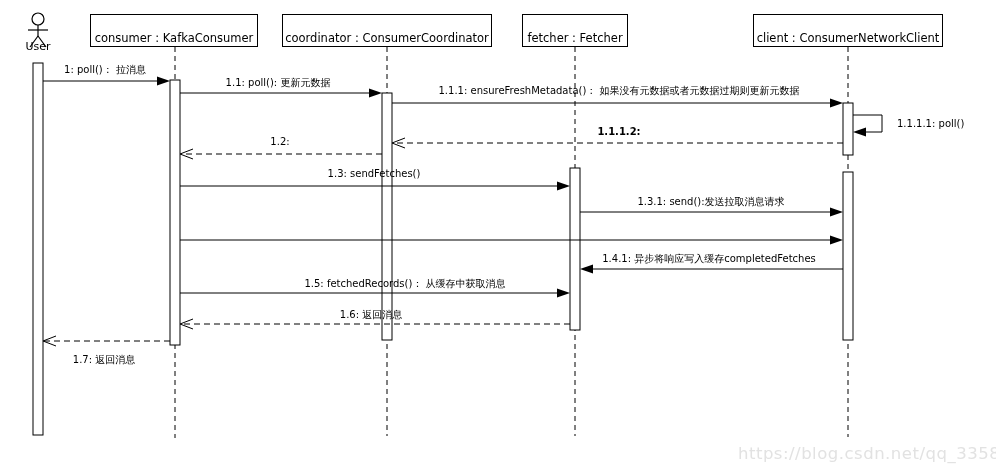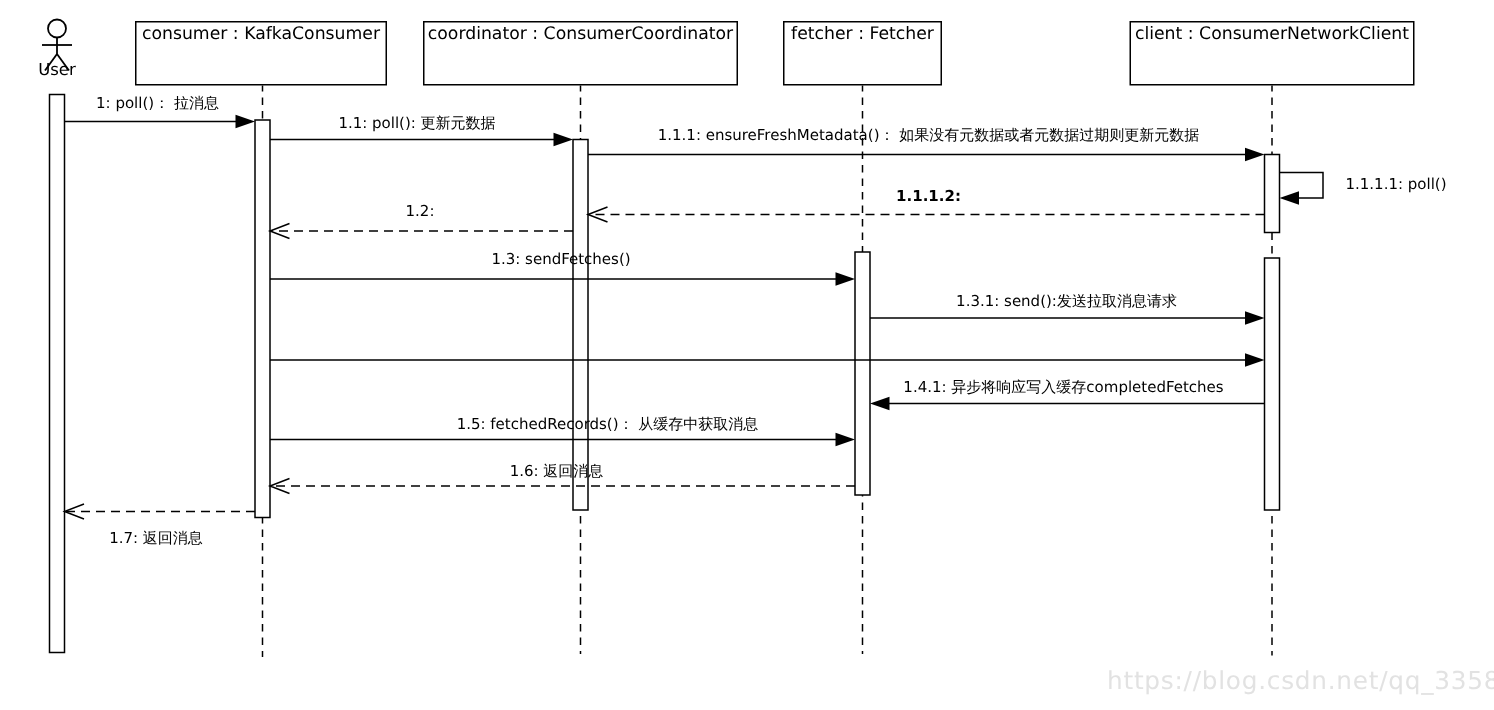--- a/index.html
+++ b/index.html
@@ -2,23 +2,23 @@
 <html><head>
 <meta charset="utf-8">
 <style>
   html,body{margin:0;padding:0;background:#ffffff;}
   .canvas{
     position:relative;width:996px;height:473px;background:#ffffff;overflow:hidden;
     font-family:"DejaVu Sans","Liberation Sans",sans-serif;color:#000;
   }
   .canvas svg{position:absolute;left:0;top:0;}
   .pbox{
-    position:absolute;top:14px;height:43px;box-sizing:border-box;
+    position:absolute;top:14px;height:33px;box-sizing:border-box;
     background:#fff;border:1px solid #000;
-    text-align:center;padding-top:0;font-size:11.5px;white-space:nowrap;
+    text-align:center;padding-top:16px;font-size:11.5px;white-space:nowrap;
   }
   .mlabel{
     position:absolute;font-size:10px;white-space:nowrap;line-height:13px;
     transform:translateX(-50%);
   }
   .mlabel.left-align{transform:none;}
   .actor-label{
     position:absolute;font-size:11px;white-space:nowrap;transform:translateX(-50%);
     left:38px;top:40px;
   }

